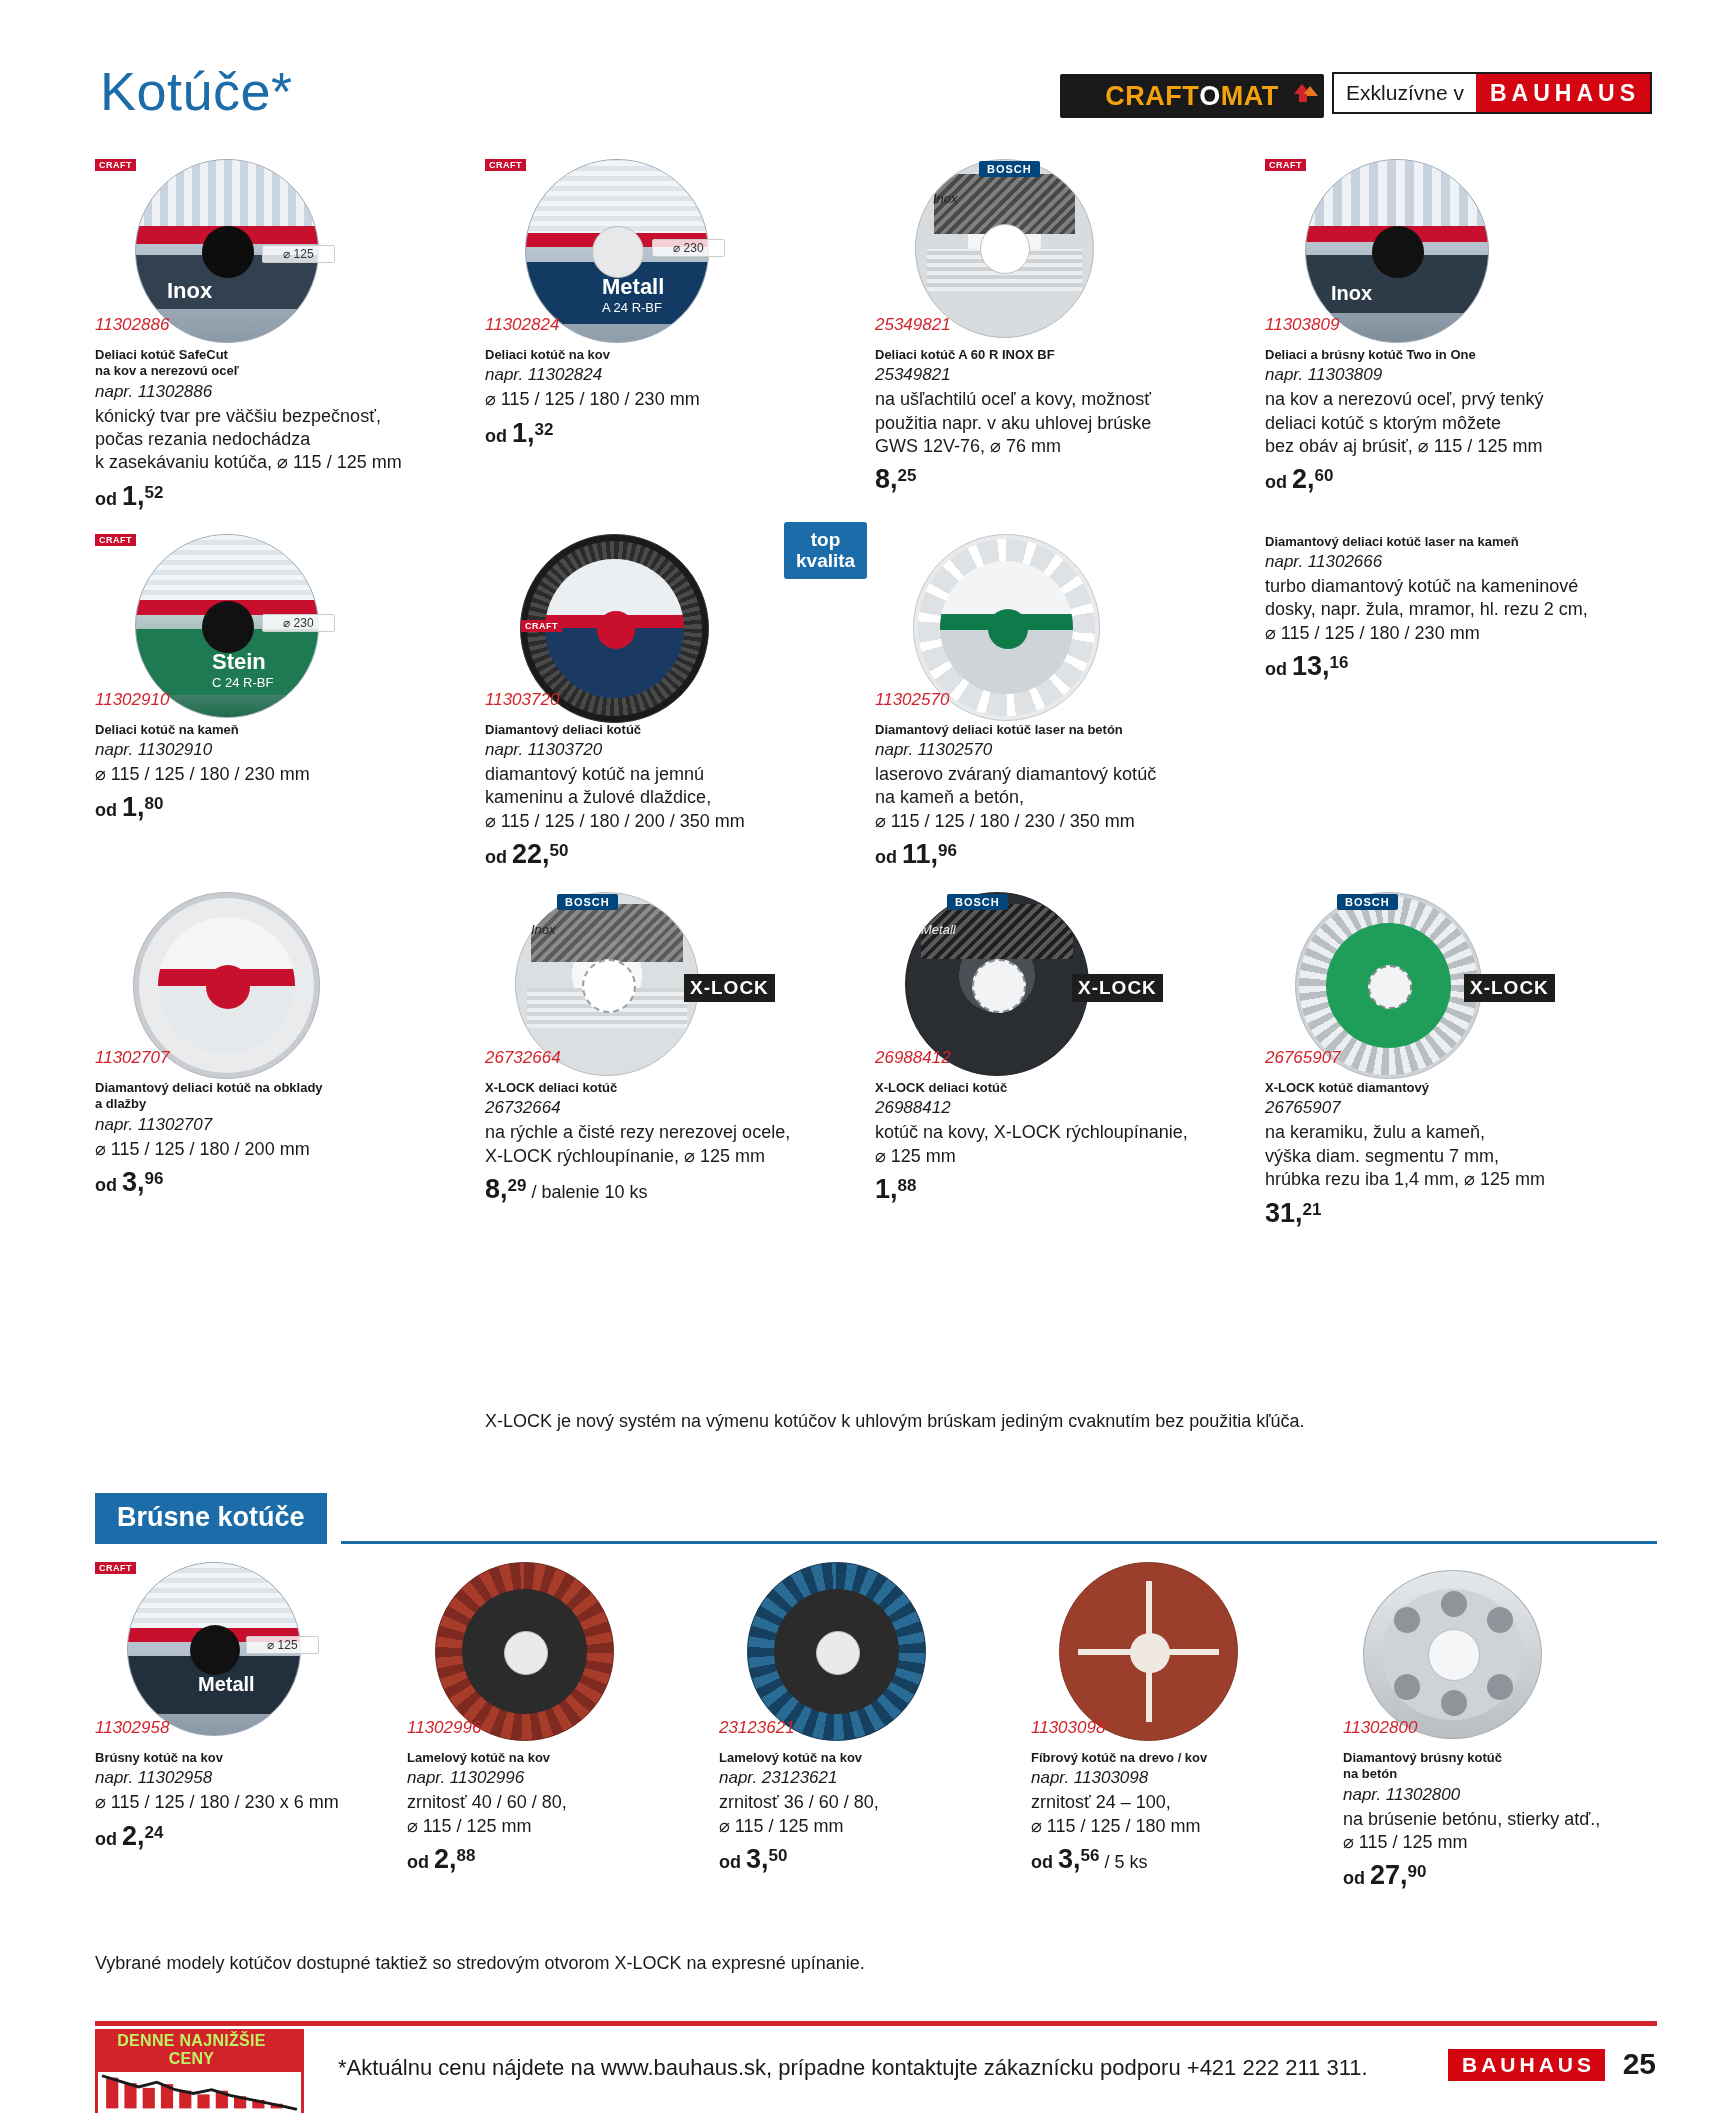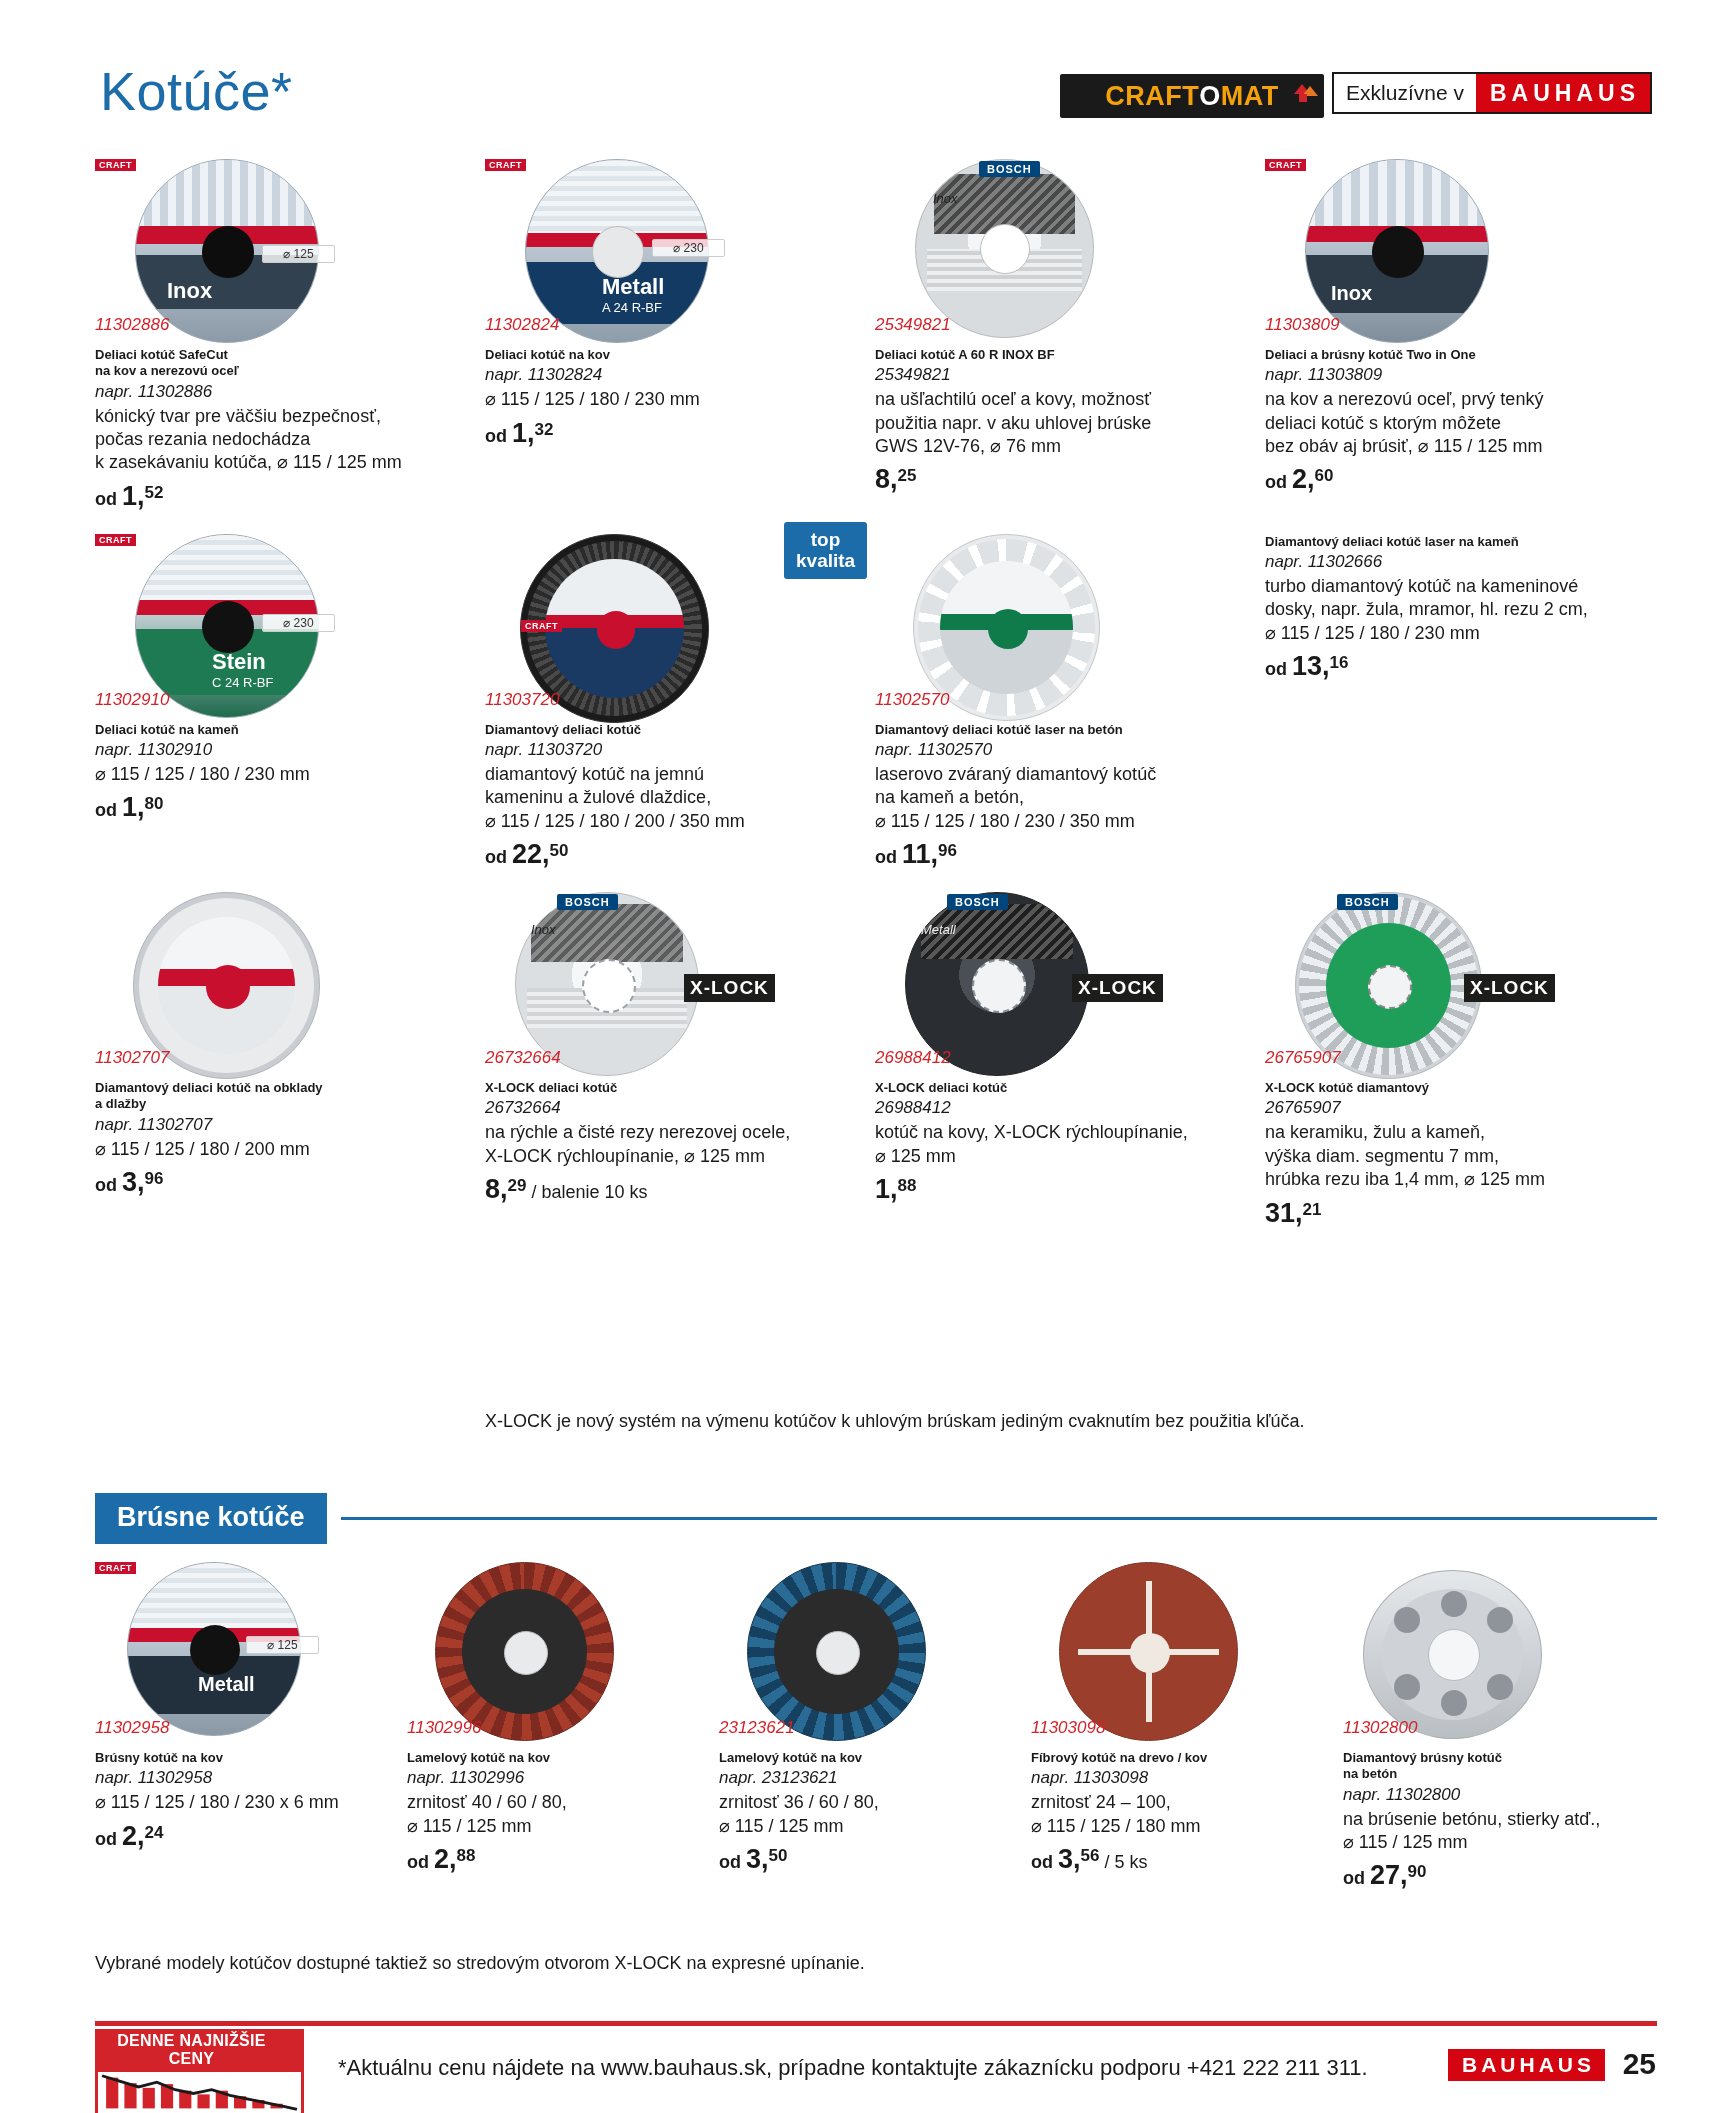--- a/index.html
+++ b/index.html
@@ -198,21 +198,21 @@
     color: #1a1a1a;
   }
 
   
   .section {
     position: absolute;
     left: 95px;
     top: 1493px;
     width: 1562px;
     display: flex;
-    align-items: center;
+    align-items: flex-end;
   }
   .section-tab {
     background: #1b6ca8;
     color: #fff;
     font-size: 27px;
     font-weight: bold;
     padding: 9px 22px 11px 22px;
   }
   .section-rule {
     flex: 1;
@@ -260,21 +260,21 @@
     width: 1562px; height: 5px;
     background: #d2232a;
   }
   .denne {
     position: absolute;
     left: 95px; top: 16px;
     width: 209px;
   }
   .denne-top {
     background: #d2232a;
-    color: #ffffff;
+    color: #bef264;
     font-weight: bold;
     font-size: 16px;
     text-align: center;
     padding: 3px 16px 4px 0;
     letter-spacing: 0.3px;
   }
   .denne-chart {
     border: 3px solid #d2232a;
     border-top: none;
     height: 45px;

